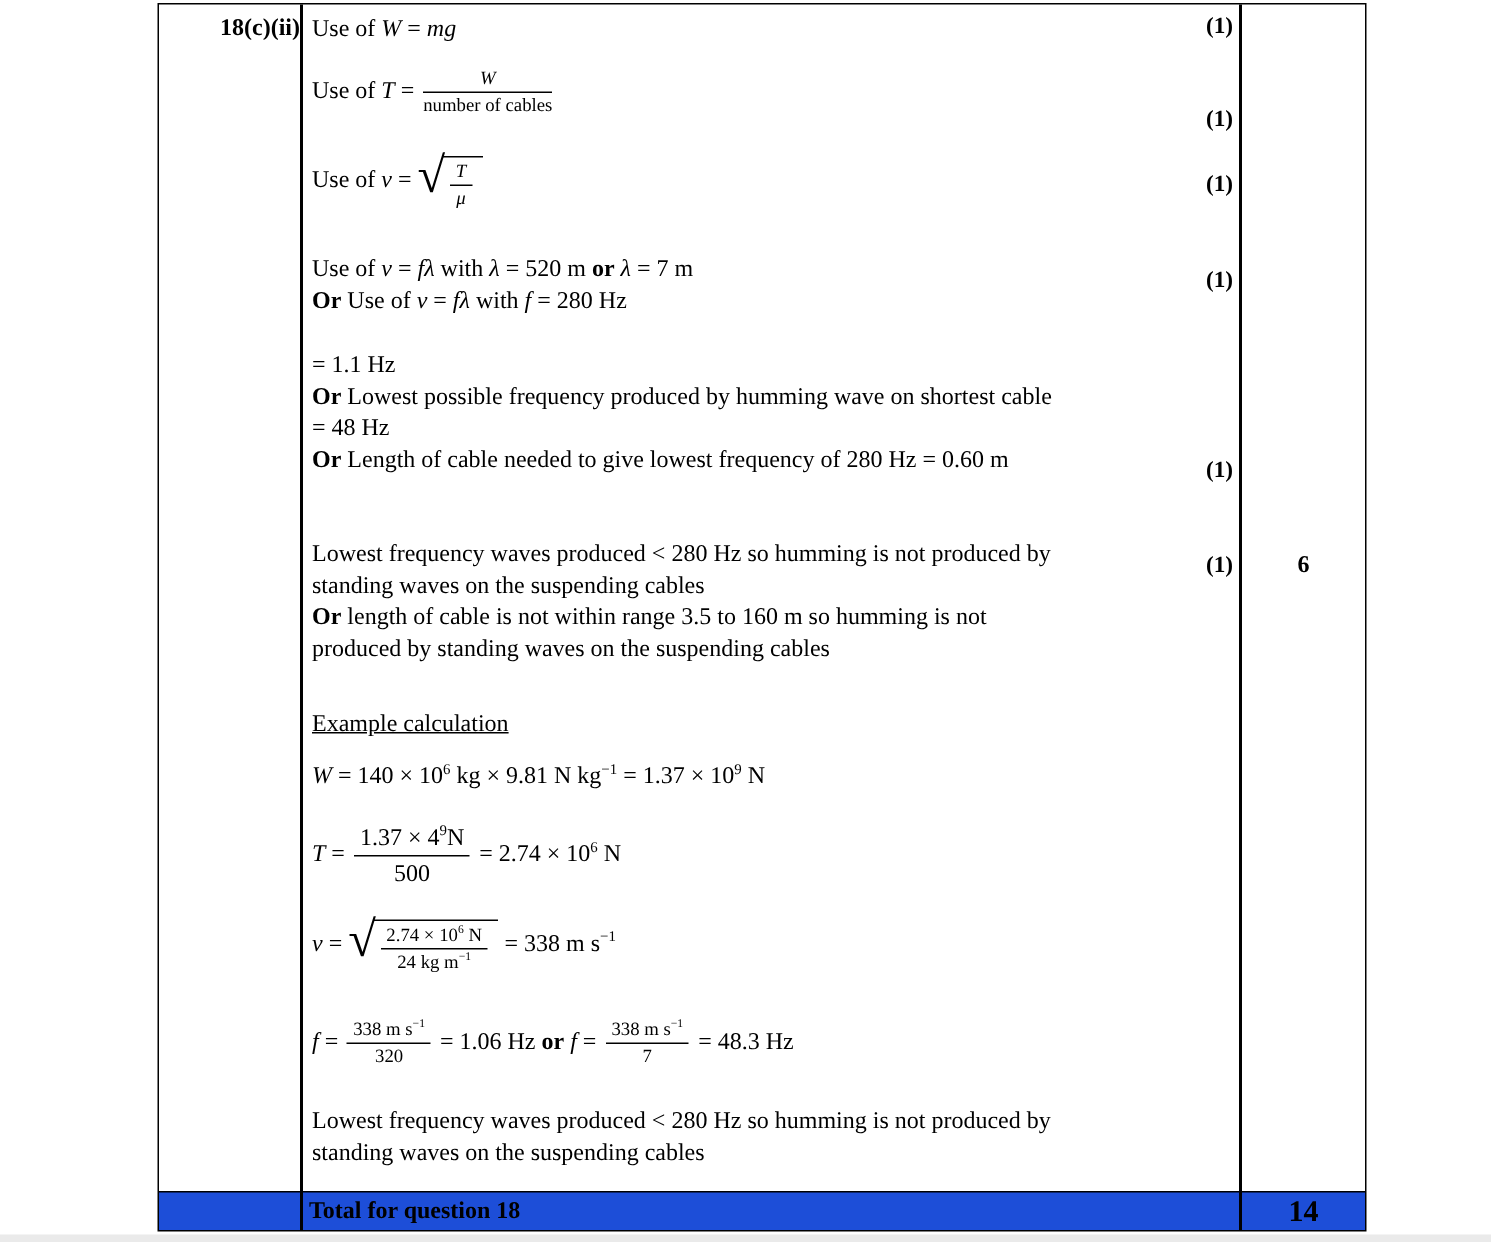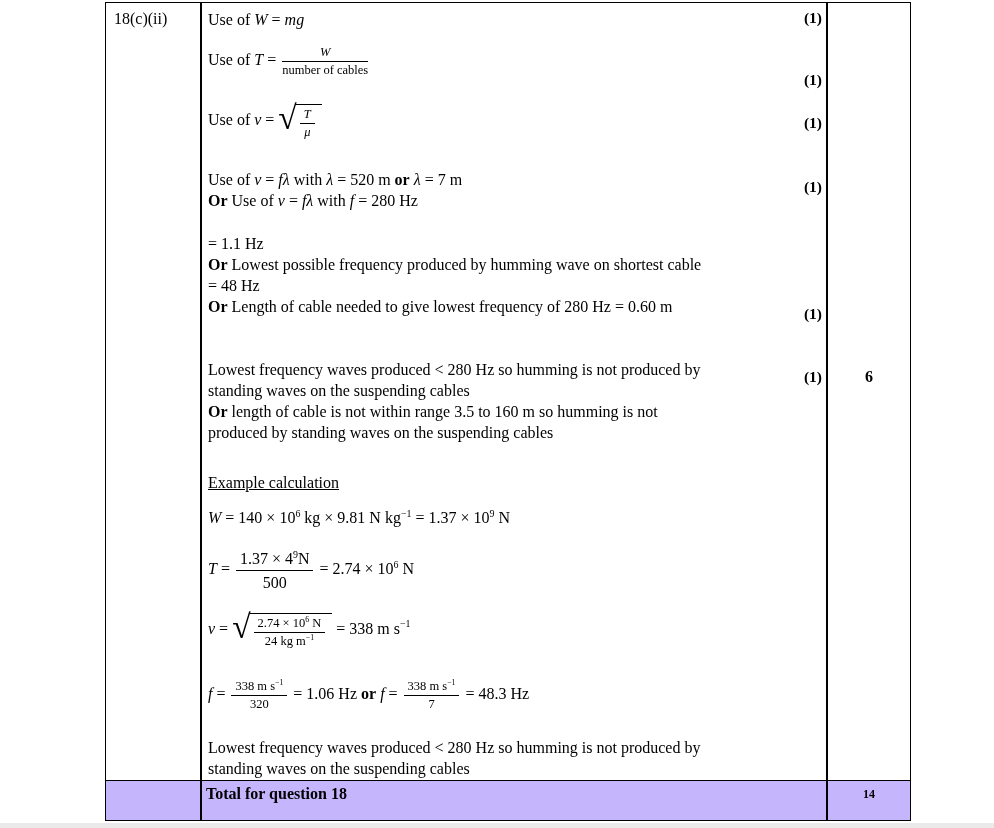--- a/index.html
+++ b/index.html
@@ -10,36 +10,36 @@
   }
   .mstable{
     position:absolute;left:105px;top:2px;width:806px;height:819px;
     border:1.6px solid #000;box-sizing:border-box;background:#fff;
   }
   .vline{position:absolute;top:0;bottom:0;width:1.6px;background:#000;z-index:3;}
   .v1{left:94px;}
   .v2{left:720px;}
   .qcell{
     position:absolute;left:0;top:5px;width:94px;padding-left:8px;box-sizing:border-box;
-    font-weight:normal;font-size:16px;line-height:21px;
+    font-weight:bold;font-size:16px;line-height:21px;text-align:right;
   }
   .acell{position:absolute;left:96px;top:0;width:624px;height:calc(100% - 26px);}
   .arow{position:absolute;left:6px;right:34px;font-size:16px;line-height:21px;}
   .aline{white-space:nowrap;}
   .mark{position:absolute;right:4px;font-weight:bold;font-size:15.5px;line-height:22px;z-index:2;}
   .tcell{
     position:absolute;left:720px;width:86px;top:363px;text-align:center;
     font-weight:bold;font-size:16px;line-height:22px;
   }
   .frow{
-    position:absolute;left:0;right:0;bottom:0;height:40px;background:#c4b5fd;
+    position:absolute;left:0;right:0;bottom:0;height:26px;background:#1d4ed8;
     border-top:1.6px solid #000;box-sizing:border-box;z-index:1;
   }
   .flabel{position:absolute;left:100px;top:3px;font-weight:bold;font-size:16px;line-height:20px;}
-  .fvalue{position:absolute;left:720px;width:86px;top:3px;text-align:center;font-weight:bold;font-size:12px;line-height:20px;}
+  .fvalue{position:absolute;left:720px;width:86px;top:3px;text-align:center;font-weight:bold;font-size:20px;line-height:20px;}
   .b{font-weight:bold;}
   .i{font-style:italic;}
   .u{text-decoration:underline;}
   .sup{font-size:0.62em;vertical-align:super;line-height:0;}
   .frac{
     display:inline-flex;flex-direction:column;align-items:stretch;text-align:center;
     vertical-align:middle;margin:0 2px;
   }
   .frac .num{border-bottom:1.4px solid #000;padding:0 4px 1px;}
   .frac .den{padding-top:1px;}

